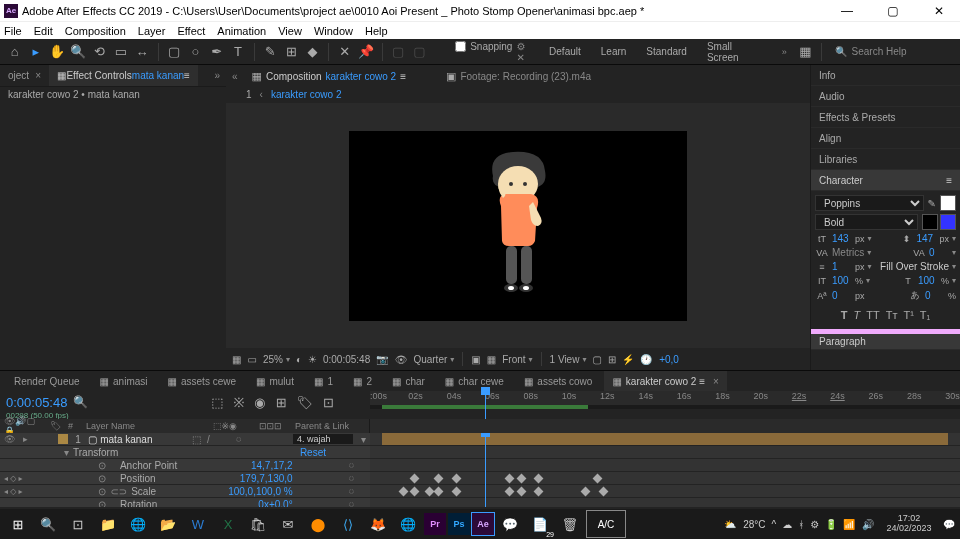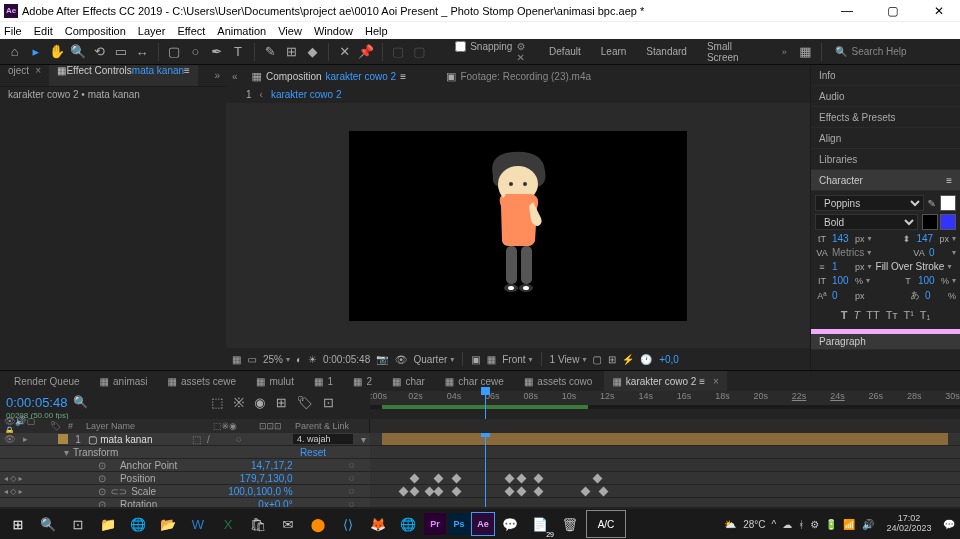--- a/index.html
+++ b/index.html
@@ -14,21 +14,21 @@
 .toolbar{height:26px;background:#232323;display:flex;align-items:center;padding:0 6px;gap:4px;border-bottom:1px solid #0a0a0a}
 .toolbar .tbtn{width:18px;height:18px;display:flex;align-items:center;justify-content:center;color:#aaa;cursor:pointer;font-size:13px}
 .toolbar .sep{width:1px;height:18px;background:#3a3a3a;margin:0 3px}
 .toolbar .spacer{flex:1}
 .toolbar .wsp{color:#aaa;font-size:10px;padding:0 8px;cursor:pointer}
 .toolbar .search{display:flex;align-items:center;gap:4px;color:#888;font-size:10px;padding:0 6px;width:130px}
 .toolbar .chev{color:#888;font-size:9px;padding:0 6px}
 .content{display:flex;height:305px}
 .leftpanel{width:226px;background:#232323;display:flex;flex-direction:column}
 .panel-tabs{height:22px;display:flex;align-items:center;background:#232323;border-bottom:1px solid #1a1a1a;font-size:10px}
-.panel-tabs .tab{padding:0 8px;height:100%;display:flex;cursor:pointer;color:#999}
+.panel-tabs .tab{padding:0 8px;height:100%;display:flex;align-items:center;cursor:pointer;color:#999}
 .panel-tabs .tab.active{background:#2e2e2e;color:#ccc}
 .panel-tabs .bluelink{color:#3a9cff}
 .panel-sub{height:16px;font-size:10px;color:#aaa;padding:2px 8px}
 .midpanel{flex:1;background:#232323;display:flex;flex-direction:column}
 .comp-tabs{height:22px;display:flex;align-items:center;background:#232323;font-size:10px;gap:8px;padding:0 6px}
 .comp-tabs .ctab{display:flex;align-items:center;gap:4px;padding:0 6px;height:100%;cursor:pointer}
 .comp-tabs .cicon{color:#aaa;font-size:11px}
 .comp-tabs .bluelink{color:#3a9cff}
 .comp-tabs .footage{color:#888;margin-left:20px}
 .comp-path{height:16px;font-size:10px;color:#aaa;padding:2px 20px;display:flex;gap:8px}
@@ -304,21 +304,21 @@
             <span class="dd" style="color:#888;font-size:8px">▾</span>
           </div>
       </div>
       <div class="char-row" style="justify-content:space-between">
         <div class="char-ctl">
             <span class="lbl">≡</span>
             <span class="val">1</span>
             <span class="unit">px</span>
             <span class="dd" style="color:#888;font-size:8px">▾</span>
           </div>
-        <div class="char-ctl" style="flex:1;">
+        <div class="char-ctl" style="flex:1;justify-content:flex-end">
             <span style="color:#ccc">Fill Over Stroke</span>
             <span class="dd" style="color:#888;font-size:8px">▾</span>
           </div>
       </div>
       <div class="char-row" style="justify-content:space-between">
         <div class="char-ctl">
             <span class="lbl">IT</span>
             <span class="val">100</span>
             <span class="unit">%</span>
             <span class="dd" style="color:#888;font-size:8px">▾</span>

